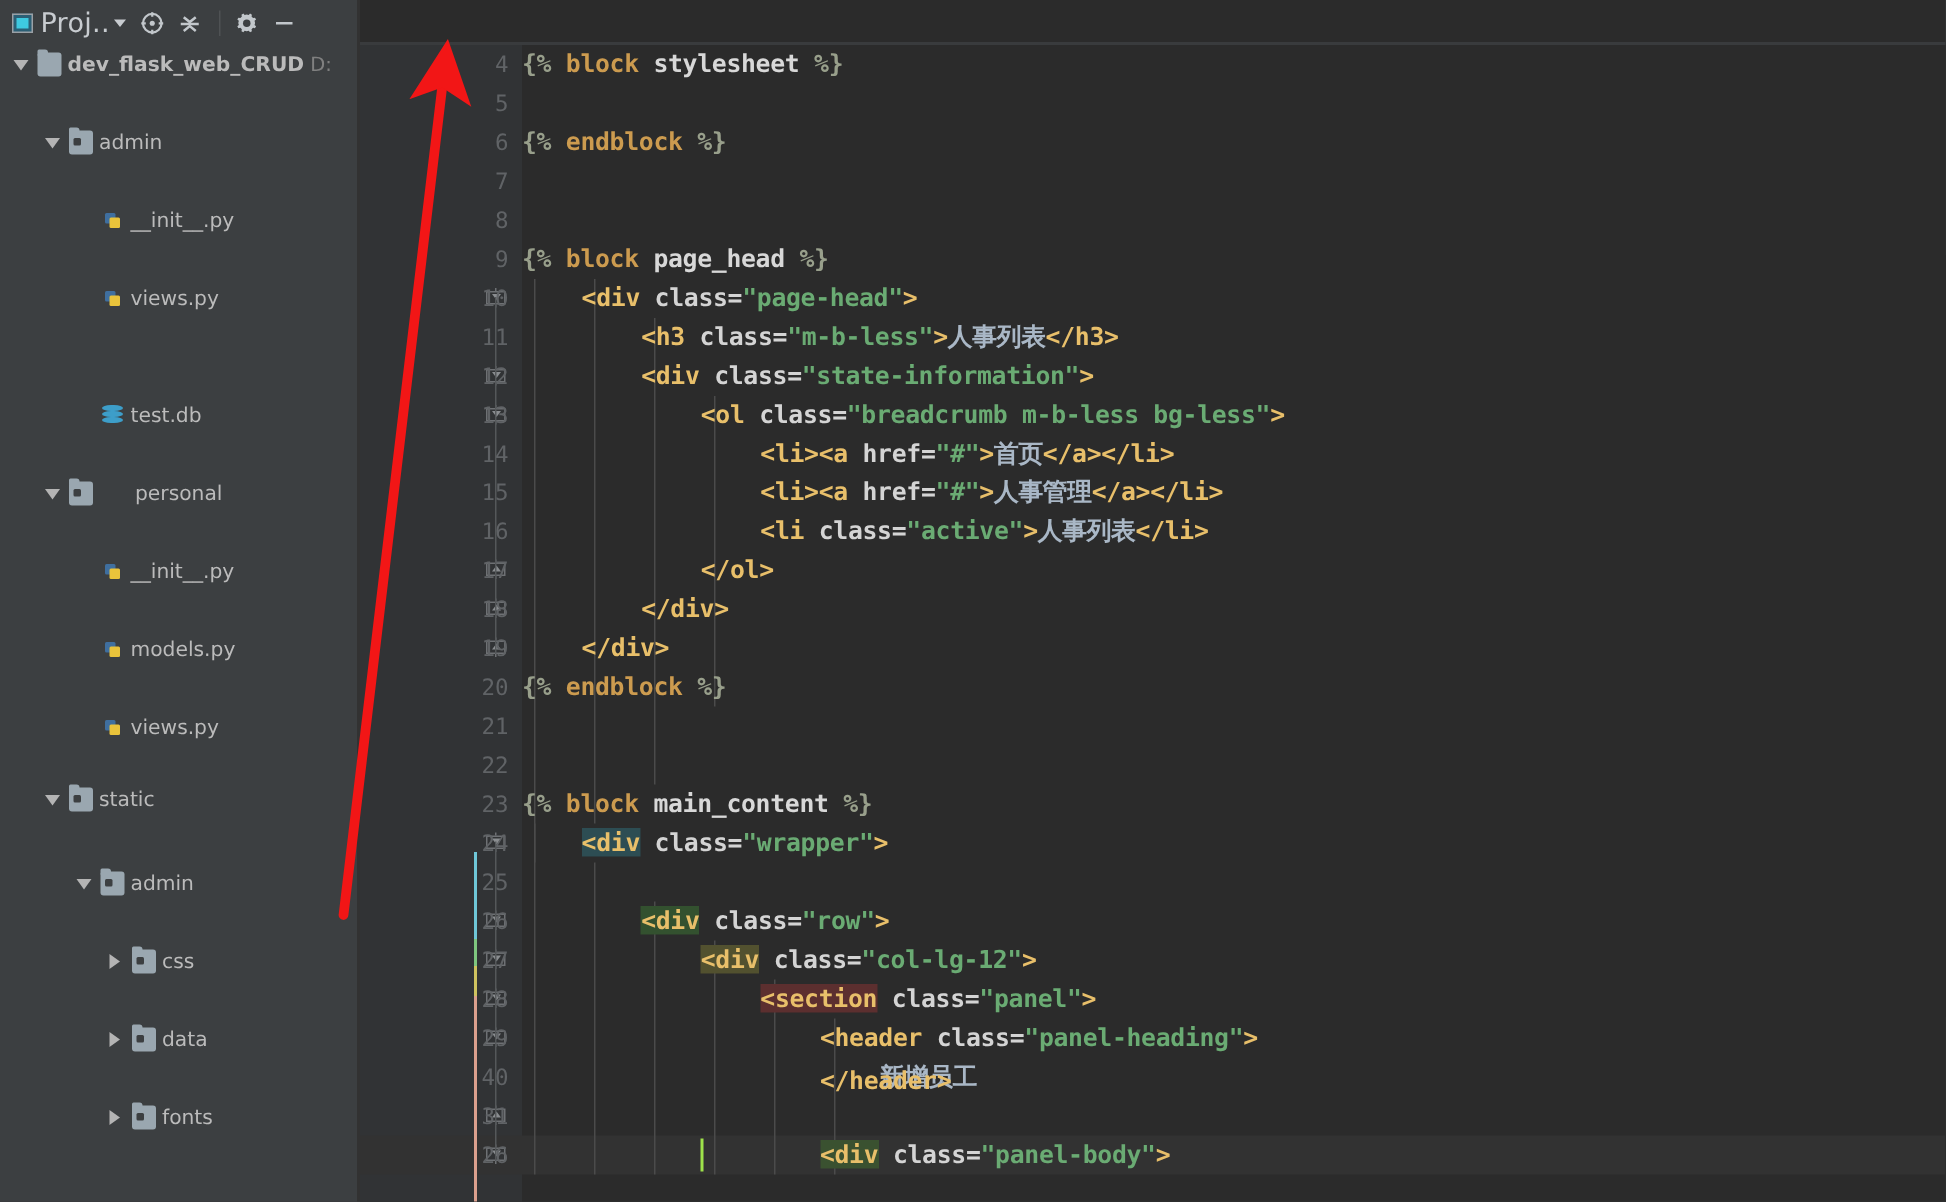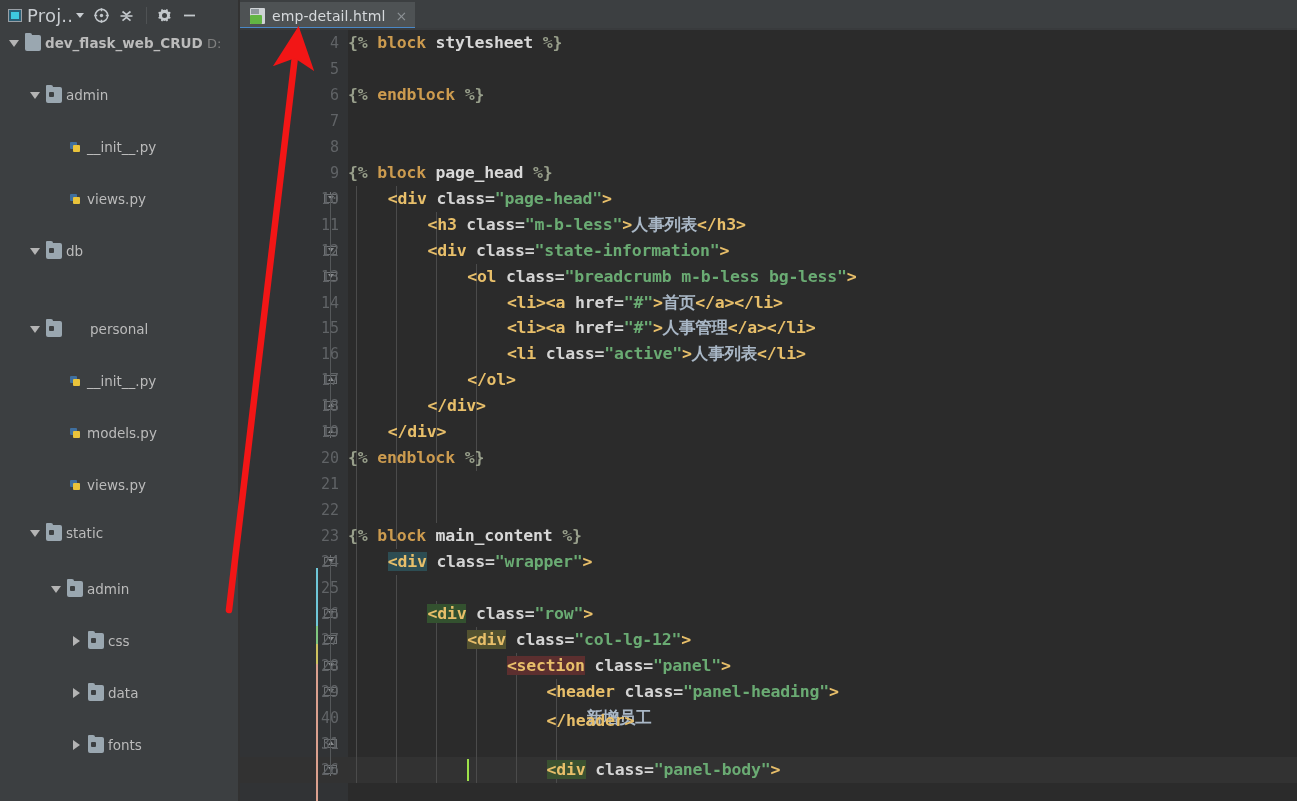--- a/index.html
+++ b/index.html
@@ -183,27 +183,21 @@
         </div>
         <div class="row" style="top: 26px;">
           <span class="twisty tw-open" style="left: 29px;">
             <i></i>
           </span>
           <span class="ico f-folder" style="left: 46px;"></span>
           <span class="lbl" style="left: 66px;">admin</span>
         </div>
         <div class="row" style="top: 52px;"><span class="ico f-py" style="left: 67px;"></span><span class="lbl" style="left: 87px;">__init__.py</span></div>
         <div class="row" style="top: 78px;"><span class="ico f-py" style="left: 67px;"></span><span class="lbl" style="left: 87px;">views.py</span></div>
-        <div class="row" style="top: 104px;">
-          <span class="twisty tw-open" style="left: 29px;">
-            <i></i>
-          </span>
-          <span class="ico f-folder" style="left: 46px;"></span>
-          <span class="lbl" style="left: 66px;">db</span>
-        </div>
+        <div class="row" style="top: 130px;"><span class="ico f-db" style="left: 67px;"><i></i></span><span class="lbl" style="left: 87px;">test.db</span></div>
         <div class="row" style="top: 156px;">
           <span class="twisty tw-open" style="left: 29px;">
             <i></i>
           </span>
           <span class="ico f-folder" style="left: 46px;"></span>
           <span class="lbl" style="left: 66px; margin-left: 24px;">personal</span>
         </div>
         <div class="row" style="top: 182px;"><span class="ico f-py" style="left: 67px;"></span><span class="lbl" style="left: 87px;">__init__.py</span></div>
         <div class="row" style="top: 208px;"><span class="ico f-py" style="left: 67px;"></span><span class="lbl" style="left: 87px;">models.py</span></div>
         <div class="row" style="top: 234px;"><span class="ico f-py" style="left: 67px;"></span><span class="lbl" style="left: 87px;">views.py</span></div>
@@ -242,28 +236,20 @@
           <span class="ico f-folder" style="left: 88px;"></span>
           <span class="lbl" style="left: 108px;">fonts</span>
         </div>
       </div>
   </div>
 
   <div id="pane-split"></div>
 
   <div id="editor-area">
 
-    <div id="tabs">
-      <div id="tab">
-        <span class="f-html ico" style="position:relative;top:0;display:inline-block;width:15px;height:16px;"></span>
-        <span class="tab-name">emp-detail.html</span>
-        <span class="tab-close">×</span>
-        <span class="tab-underline"></span>
-      </div>
-    </div>
     <div id="tabs-bottom"></div>
 
     <div id="gutter">
         <div class="cur-line" style="top: 726.6px; left: 0px; width: 108px; background: rgb(50, 50, 50);"></div>
         <div class="rainbow" style="left: 76px; top: 538px; height: 58px; background: rgb(111, 199, 216);"></div>
         <div class="rainbow" style="left: 76px; top: 596px; height: 18px; background: rgb(127, 199, 127);"></div>
         <div class="rainbow" style="left: 76px; top: 614px; height: 20px; background: rgb(207, 195, 95);"></div>
         <div class="rainbow" style="left: 76px; top: 634px; height: 137px; background: rgb(219, 160, 142);"></div>
         <div class="fold down" style="left: 84px; top: 161.7px;">
           <span class="stem"></span>

